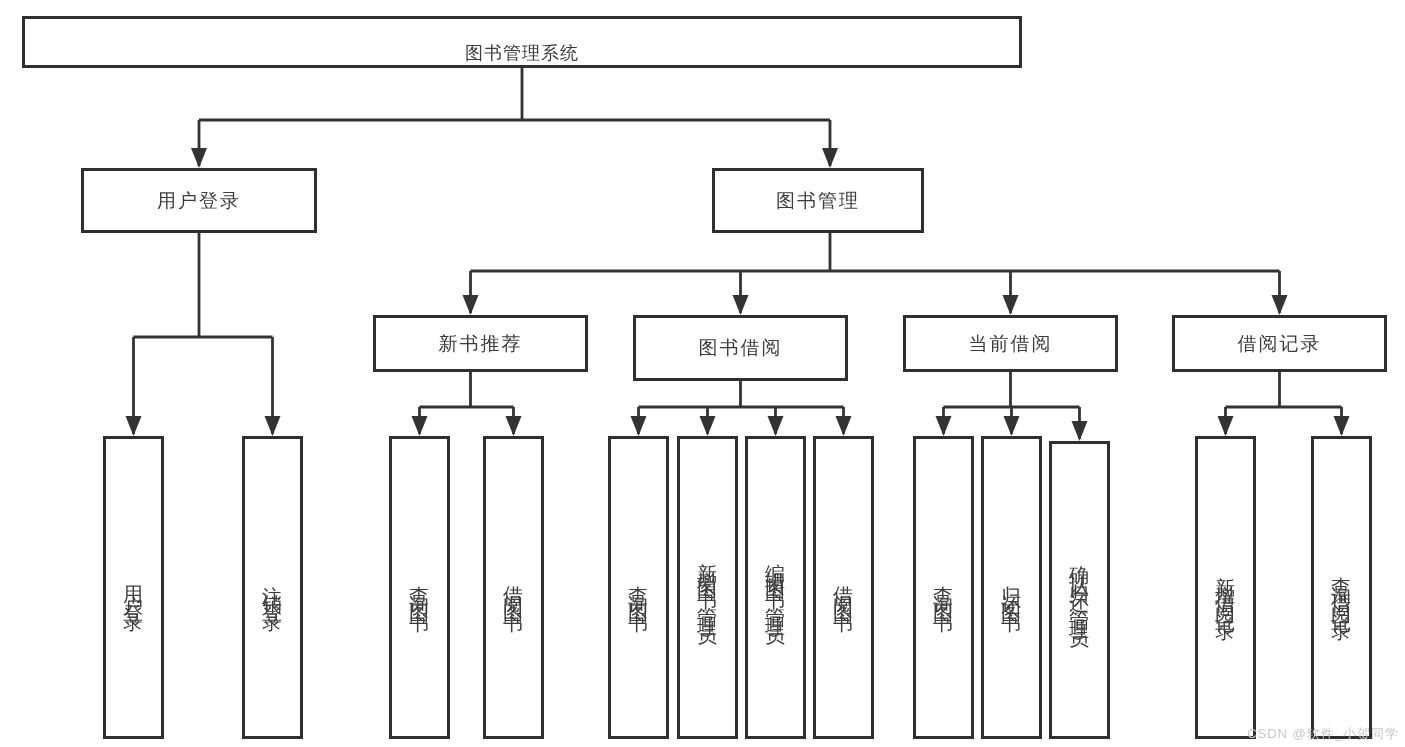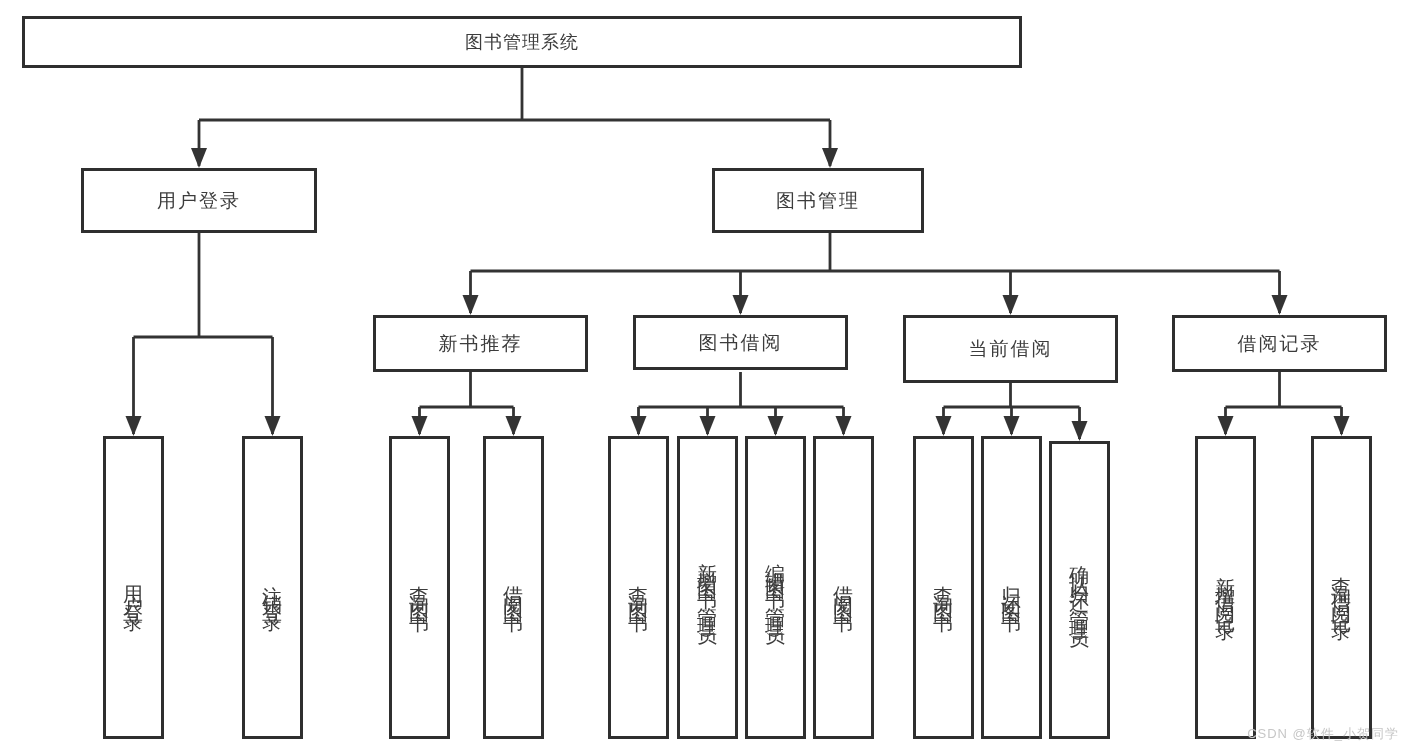--- a/index.html
+++ b/index.html
@@ -115,38 +115,38 @@
 
       <polygon points="935.5,416 951.5,416 943.5,436"></polygon>
       <polygon points="1003.5,416 1019.5,416 1011.5,436"></polygon>
       <polygon points="1071.5,421 1087.5,421 1079.5,441"></polygon>
 
       <polygon points="1217.5,416 1233.5,416 1225.5,436"></polygon>
       <polygon points="1333.5,416 1349.5,416 1341.5,436"></polygon>
     </g>
   </svg>
 
-  <div class="node root" style="left:22px; top:16px; width:1000px; height:52px;">
+  <div class="node root" style="left:22px; top:16px; width:1000px; height:52px;align-items:flex-end;">
     <span>图书管理系统</span>
   </div>
 
   <div class="node hlabel" style="left:81px; top:168px; width:236px; height:65px;">
     <span>用户登录</span>
   </div>
   <div class="node hlabel" style="left:712px; top:168px; width:212px; height:65px;">
     <span>图书管理</span>
   </div>
 
   <div class="node hlabel" style="left:373px; top:315px; width:215px; height:57px;">
     <span>新书推荐</span>
   </div>
-  <div class="node hlabel" style="left:633px; top:315px; width:215px; height:55px;">
+  <div class="node hlabel" style="left:633px; top:315px; width:215px; height:66px;">
     <span>图书借阅</span>
   </div>
-  <div class="node hlabel" style="left:903px; top:315px; width:215px; height:68px;">
+  <div class="node hlabel" style="left:903px; top:315px; width:215px; height:57px;">
     <span>当前借阅</span>
   </div>
   <div class="node hlabel" style="left:1172px; top:315px; width:215px; height:57px;">
     <span>借阅记录</span>
   </div>
 
   <div class="node leaf" style="left:103px; top:436px; width:61px; height:303px;">
     <span class="vtext">用户登录</span>
   </div>
   <div class="node leaf" style="left:242px; top:436px; width:61px; height:303px;">

